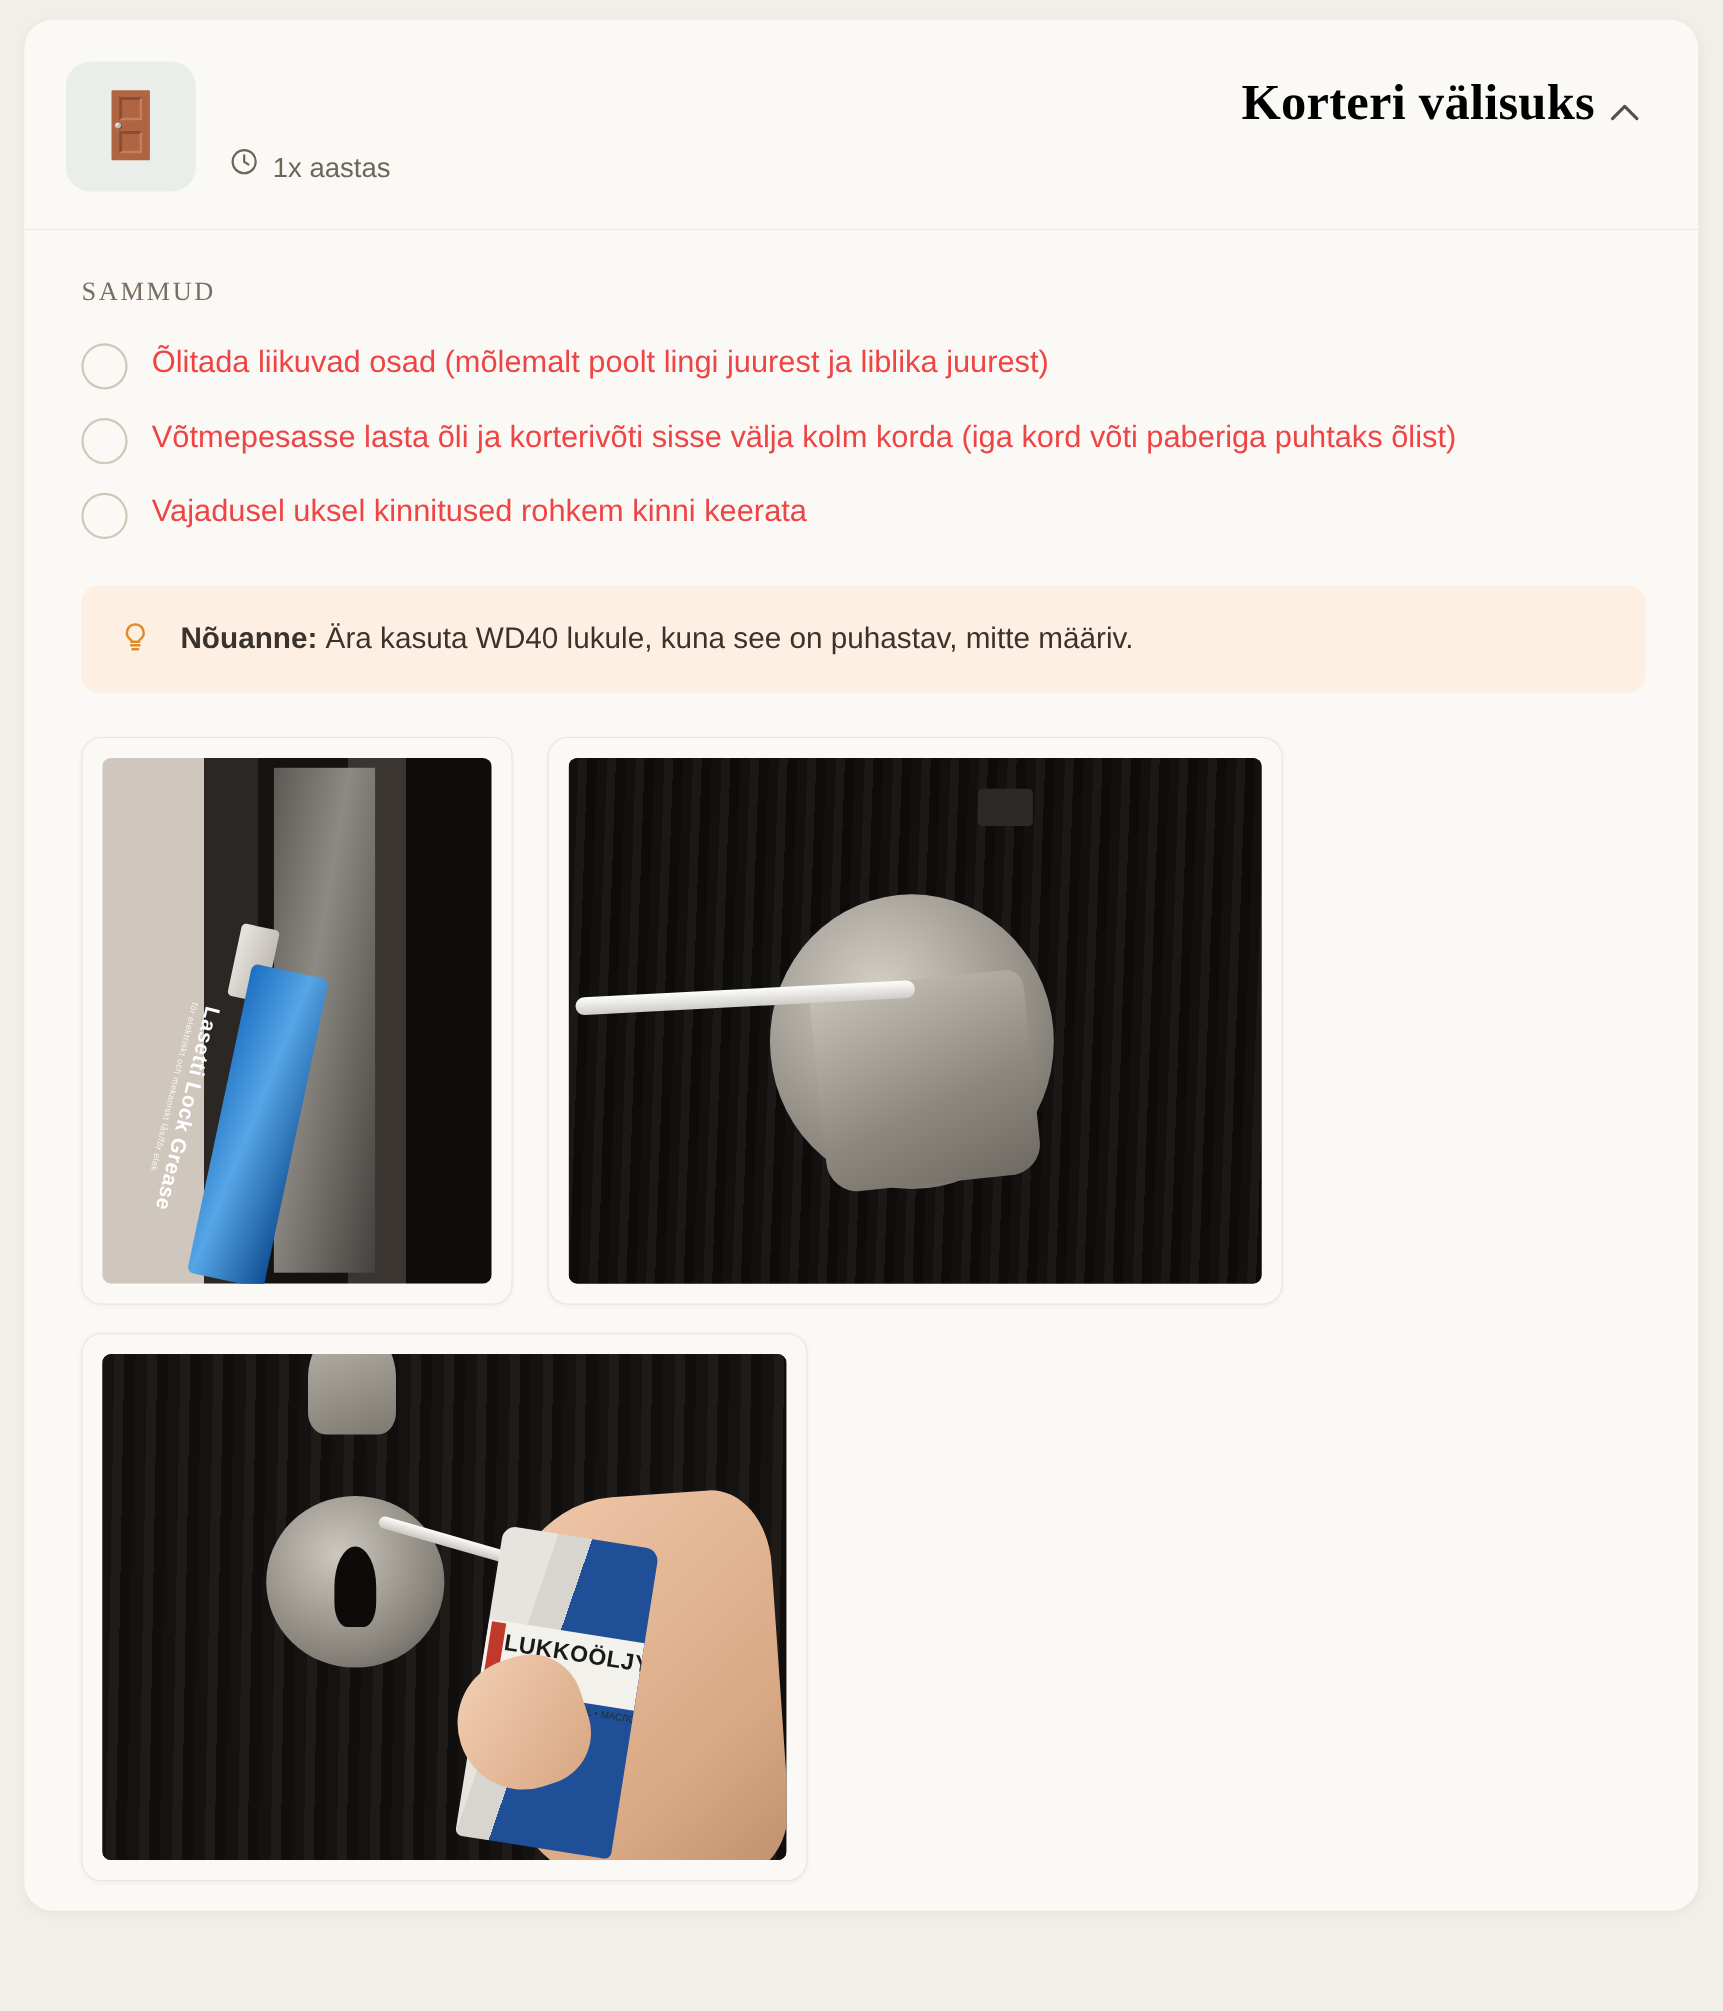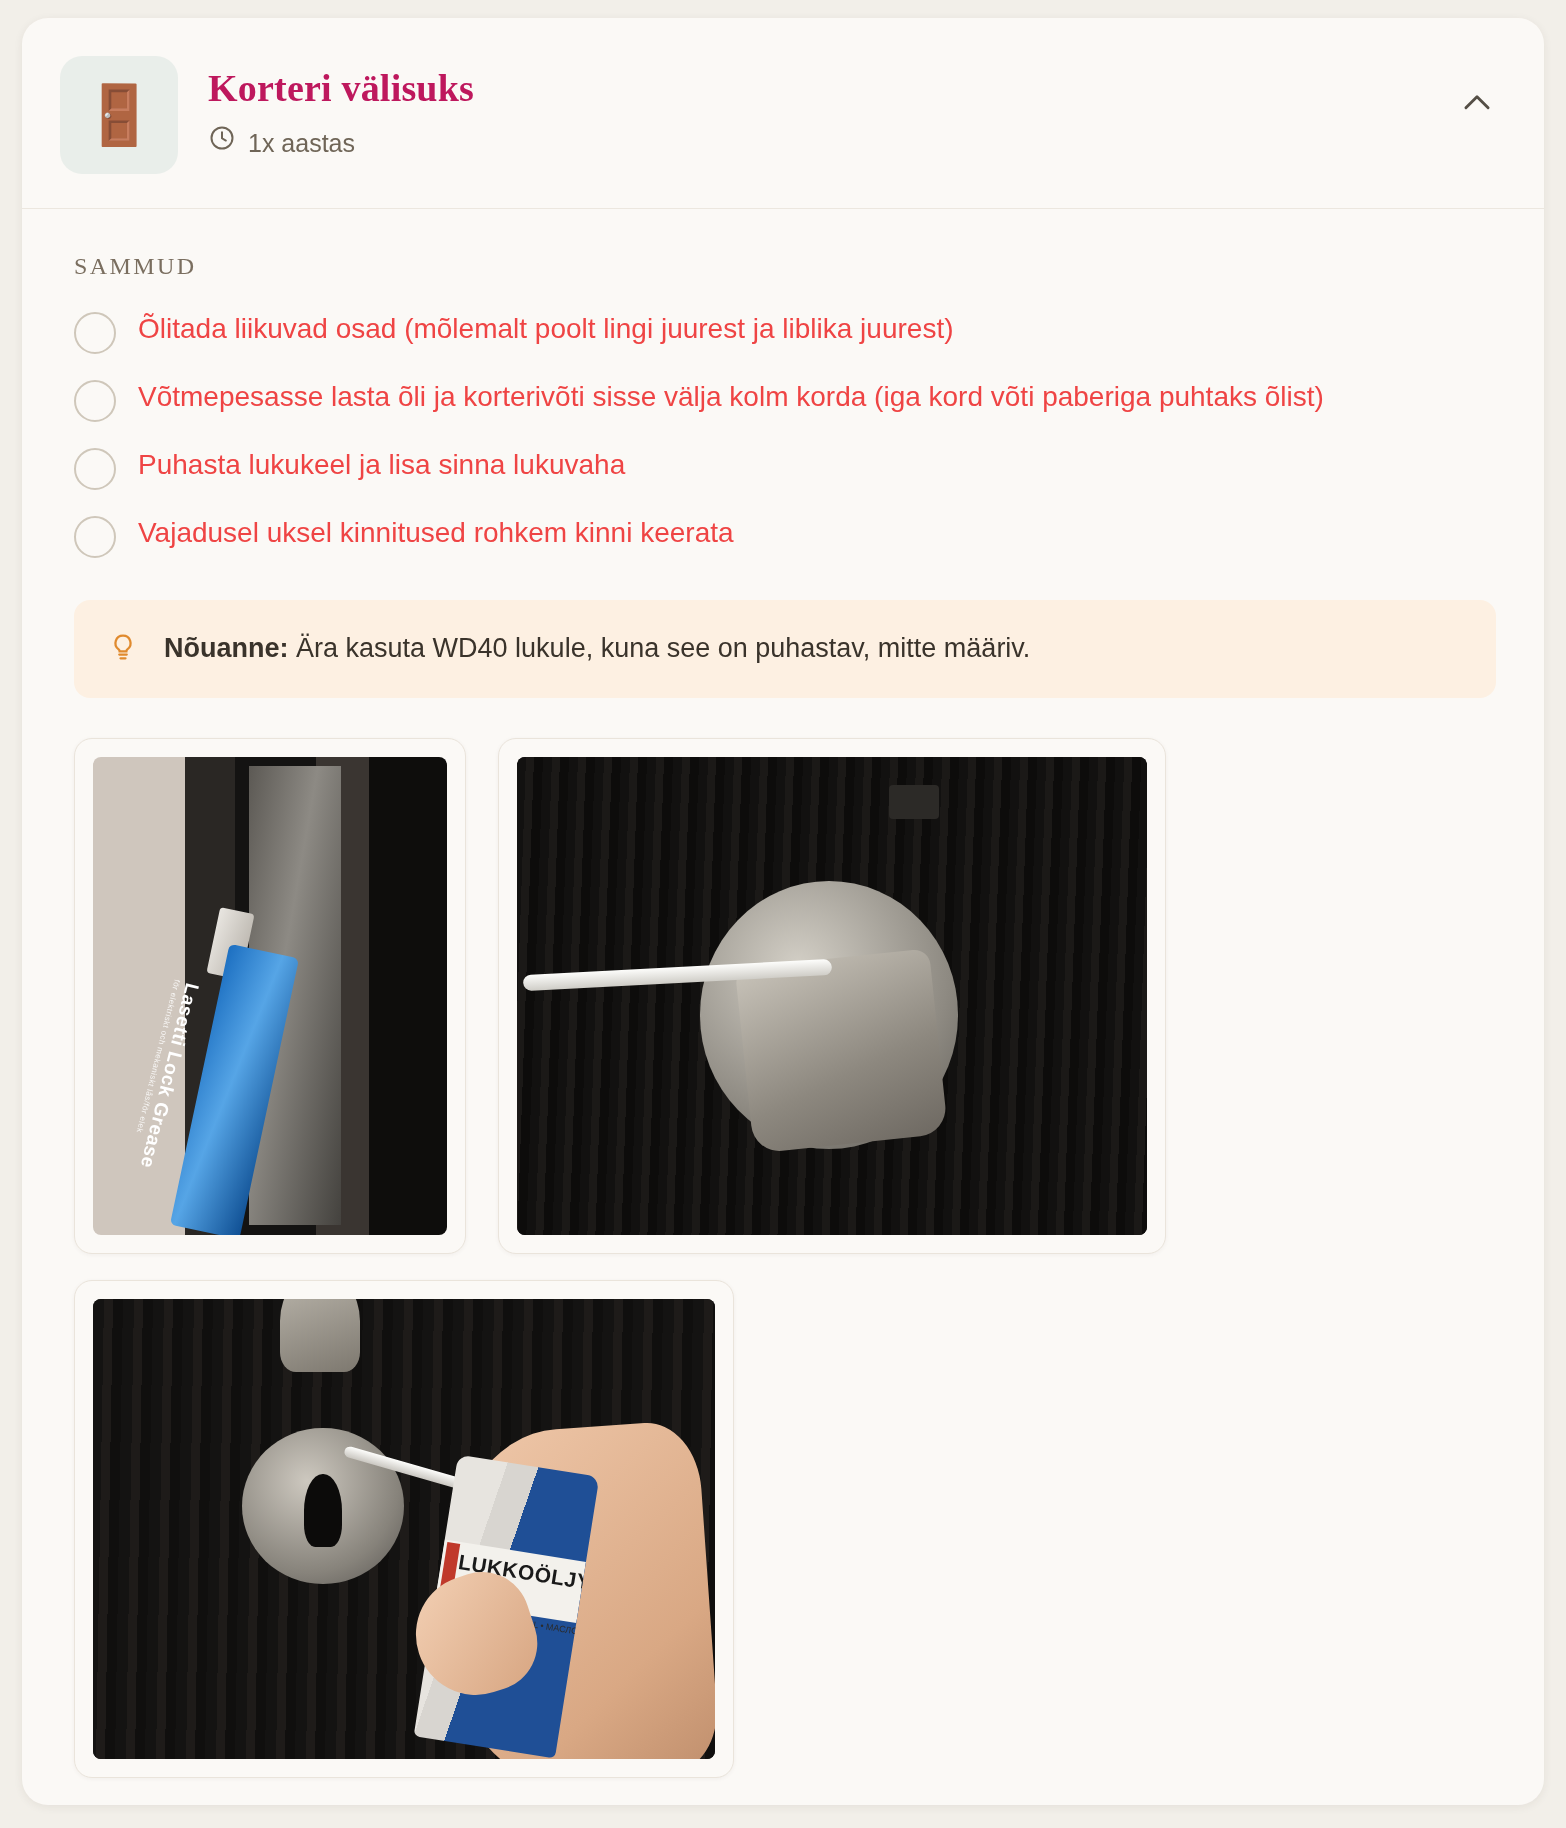--- a/index.html
+++ b/index.html
@@ -47,24 +47,25 @@
     line-height: 1;
   }
   .header-text {
     margin-left: 30px;
     padding-top: 10px;
     flex: 1 1 auto;
   }
   .header-title {
     font-family: "Liberation Serif", serif;
     font-weight: bold;
-    font-size: 38px;
-    color: #be185d;
+    font-size: 46px;
+    color: #000000;
     margin: 0 0 14px 0;
     letter-spacing: 0.2px;
+    text-align: right;
   }
   .header-meta {
     display: flex;
     align-items: flex-end;
     gap: 12px;
     color: #6f6557;
     font-size: 25px;
   }
   .clock-icon { display: block; }
   .collapse-btn {
@@ -353,24 +354,20 @@
     <div class="section-label">SAMMUD</div>
 
     <div class="steps">
       <div class="step">
         <div class="step-checkbox"></div>
         <div class="step-text">Õlitada liikuvad osad (mõlemalt poolt lingi juurest ja liblika juurest)</div>
       </div>
       <div class="step">
         <div class="step-checkbox"></div>
         <div class="step-text">Võtmepesasse lasta õli ja korterivõti sisse välja kolm korda (iga kord võti paberiga puhtaks õlist)</div>
-      </div>
-      <div class="step">
-        <div class="step-checkbox"></div>
-        <div class="step-text">Puhasta lukukeel ja lisa sinna lukuvaha</div>
       </div>
       <div class="step">
         <div class="step-checkbox"></div>
         <div class="step-text">Vajadusel uksel kinnitused rohkem kinni keerata</div>
       </div>
     </div>
 
     <div class="tip">
       <span class="bulb-icon">
         <svg width="30" height="30" viewBox="0 0 24 24" fill="none" stroke="#e08a2e" stroke-width="1.8" stroke-linecap="round">

